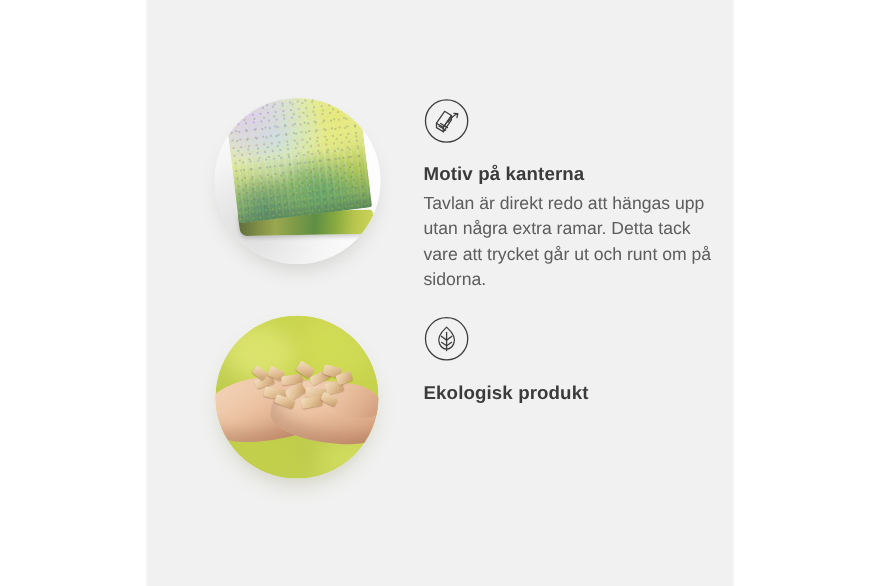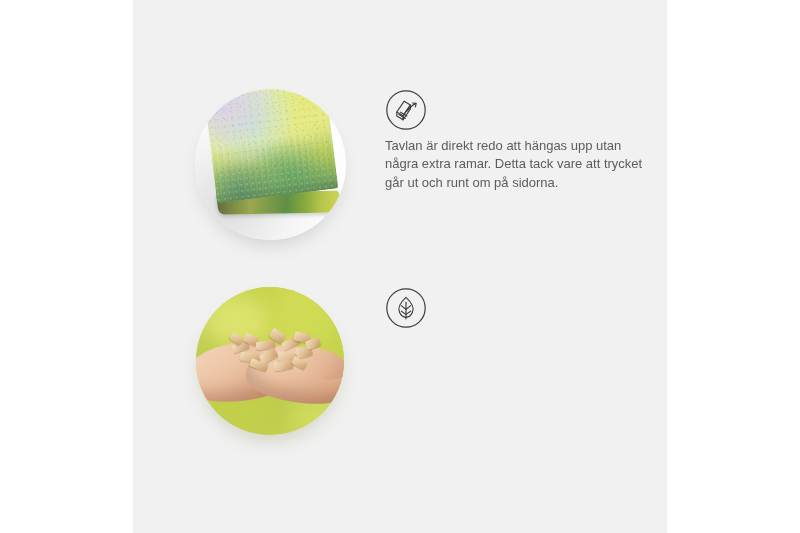--- a/index.html
+++ b/index.html
@@ -255,21 +255,21 @@
     font-weight: 600;
     color: #3b3b3b;
     letter-spacing: 0.1px;
     line-height: 1.2;
   }
   .feature-1 .feature-title { margin-top: 18px; }
   .feature-2 .feature-title { margin-top: 19px; }
   .feature-body {
     margin: 6px 0 0 0;
     padding: 0;
-    font-size: 13px;
+    font-size: 16px;
     line-height: 1.42;
     color: #5c5c5c;
     max-width: 270px;
   }
 </style>
 </head>
 <body>
 
 <div class="page">
 
@@ -293,20 +293,21 @@
             <g fill="none" stroke="#3d3d3d" stroke-width="1.15" stroke-linecap="round" stroke-linejoin="round">
               <path d="M11.8 23.0 L19.2 12.2 L25.4 16.0 L18.0 26.8 Z"></path>
               <path d="M11.8 23.0 L11.8 27.0 L18.0 30.8 L18.0 26.8"></path>
               <path d="M18.0 26.8 L25.4 16.0 L25.4 20.0 L18.0 30.8"></path>
               <path d="M14.0 25.6 L20.2 29.4"></path>
               <path d="M15.6 23.2 L21.8 27.0"></path>
               <path d="M22.4 22.0 C25.6 17.6 28.0 15.6 30.6 14.6"></path>
               <path d="M27.6 14.0 L31.2 14.4 L30.4 18.0"></path>
             </g>
           </svg>
+          <h3 class="feature-title">Motiv på kanterna</h3>
           <p class="feature-body">Tavlan är direkt redo att hängas upp utan några extra ramar. Detta tack vare att trycket går ut och runt om på sidorna.</p>
         </div>
       </div>
 
       <div class="feature feature-2">
 
         <div class="media media-2">
           <div class="eco-scene">
             <div class="blur-blob blob-a"></div>
             <div class="blur-blob blob-b"></div>
@@ -341,18 +342,19 @@
             <circle cx="21" cy="21" r="19.2" fill="none" stroke="#3d3d3d" stroke-width="1.2"></circle>
             <g fill="none" stroke="#3d3d3d" stroke-width="1.15" stroke-linecap="round" stroke-linejoin="round">
               <path d="M21 10.4 C27.4 16.2 29.4 21.4 27.4 25.6 C26.0 28.6 23.6 30.2 21 30.4 C18.4 30.2 16.0 28.6 14.6 25.6 C12.6 21.4 14.6 16.2 21 10.4 Z"></path>
               <path d="M21 15.2 L21 31.8"></path>
               <path d="M21 22.2 L16.2 18.6"></path>
               <path d="M21 22.2 L25.8 18.6"></path>
               <path d="M21 27.4 L16.4 24.2"></path>
               <path d="M21 27.4 L25.6 24.2"></path>
             </g>
           </svg>
+          <h3 class="feature-title">Ekologisk produkt</h3>
         </div>
       </div>
 
     </div>
   </div>
 </div>
 
 </body></html>

